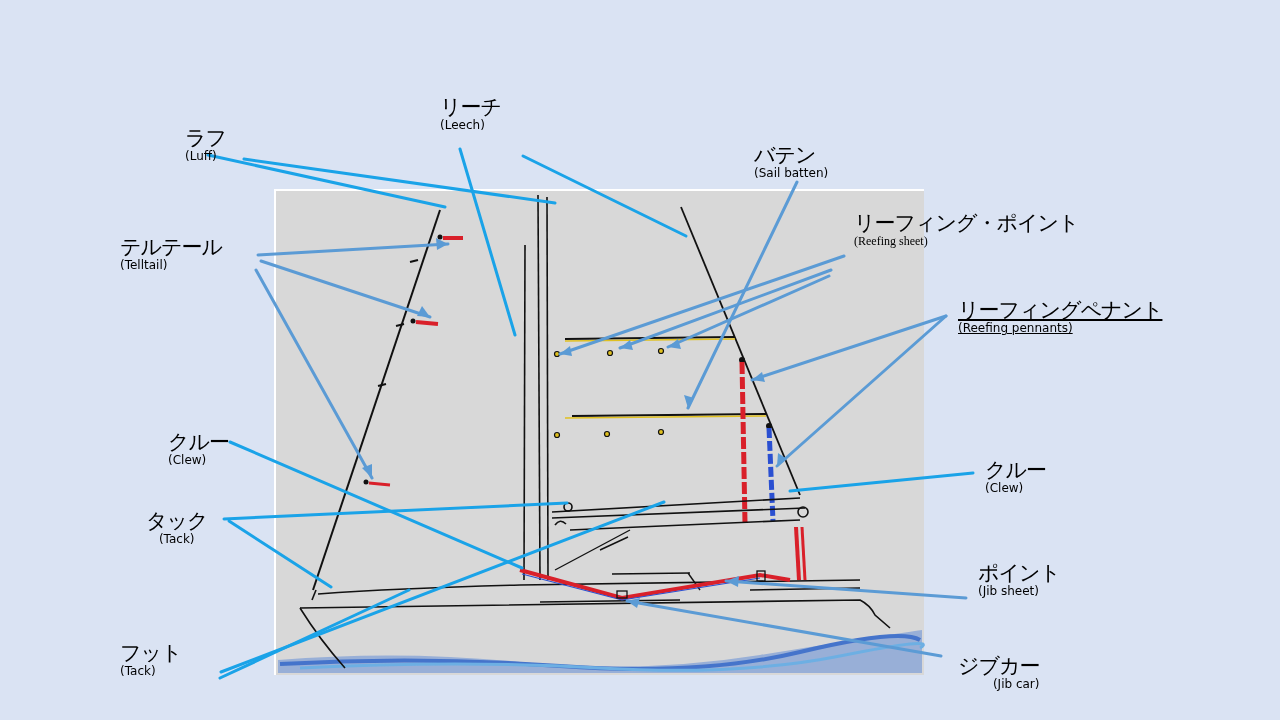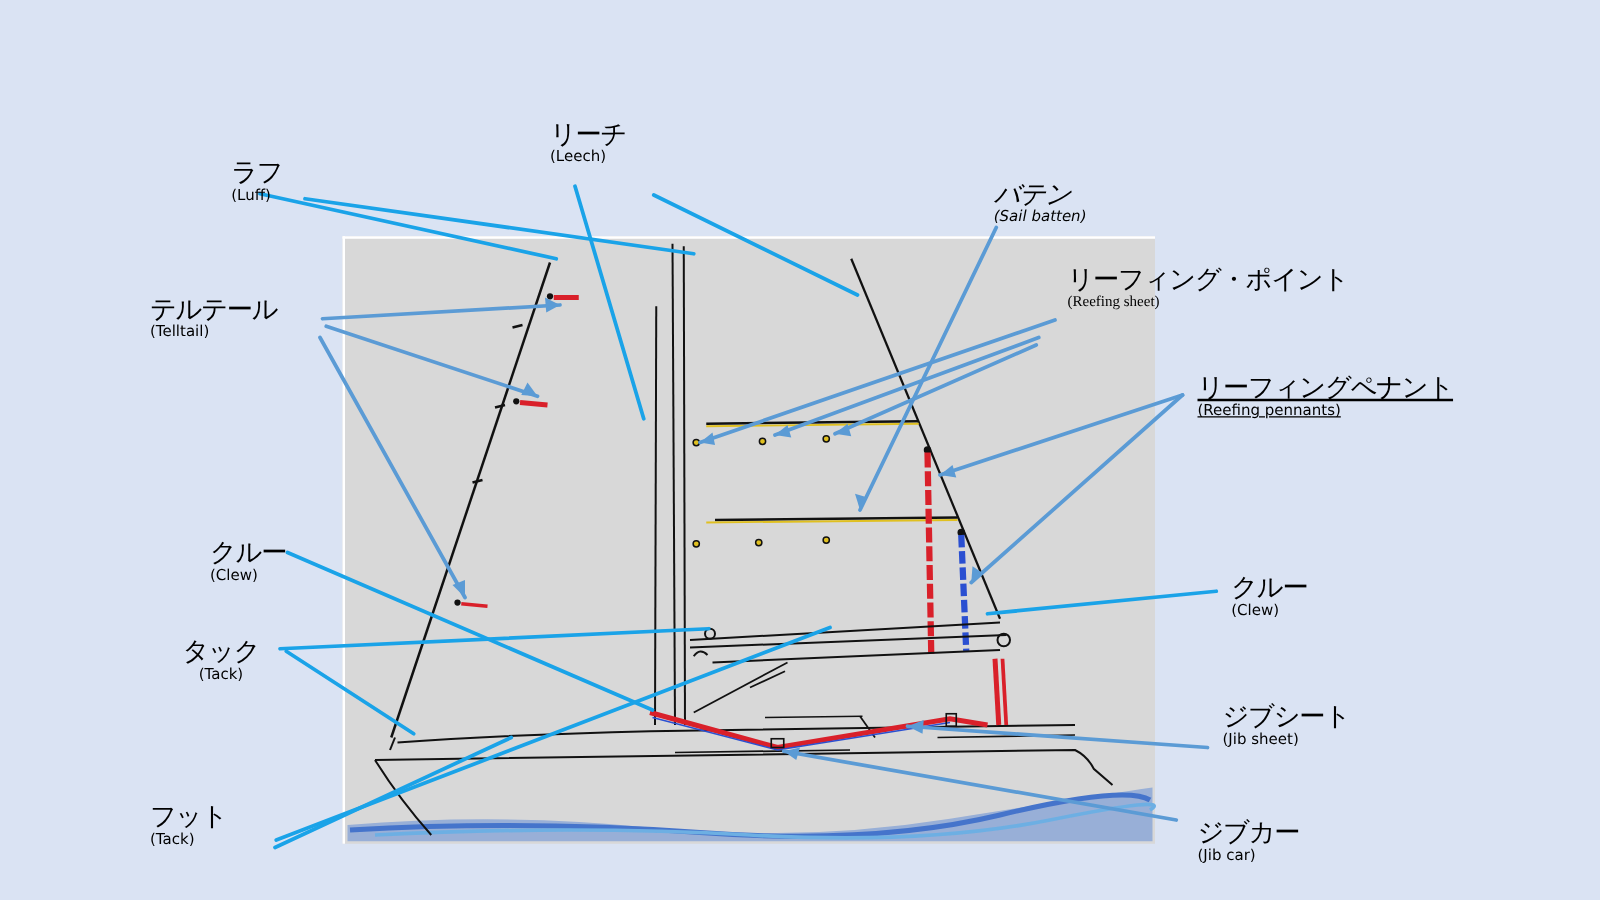--- a/index.html
+++ b/index.html
@@ -161,21 +161,21 @@
   </svg>
 
   <div class="label" style="left:185px;top:126px;">
     <span class="jp">ラフ</span>
     <span class="en">(Luff)</span>
   </div>
   <div class="label" style="left:440px;top:95px;">
     <span class="jp">リーチ</span>
     <span class="en">(Leech)</span>
   </div>
-  <div class="label" style="left:795px;top:143px;font-style:italic;">
+  <div class="label" style="left:754px;top:143px;">
     <span class="jp">バテン</span>
     <span class="en">(Sail batten)</span>
   </div>
   <div class="label" style="left:854px;top:211px;font-family:Liberation Serif, serif;">
     <span class="jp">リーフィング・ポイント</span>
     <span class="en">(Reefing sheet)</span>
   </div>
   <div class="label" style="left:120px;top:235px;">
     <span class="jp">テルテール</span>
     <span class="en">(Telltail)</span>
@@ -190,25 +190,25 @@
   </div>
   <div class="label" style="left:985px;top:458px;">
     <span class="jp">クルー</span>
     <span class="en">(Clew)</span>
   </div>
   <div class="label" style="left:146px;top:509px;text-align:center;">
     <span class="jp">タック</span>
     <span class="en">(Tack)</span>
   </div>
   <div class="label" style="left:978px;top:561px;">
-    <span class="jp">ジブシート</span>
+    <span class="jp">ポイント</span>
     <span class="en">(Jib sheet)</span>
   </div>
   <div class="label" style="left:120px;top:641px;">
     <span class="jp">フット</span>
     <span class="en">(Tack)</span>
   </div>
-  <div class="label" style="left:958px;top:654px;">
+  <div class="label" style="left:958px;top:654px;text-align:right;">
     <span class="jp">ジブカー</span>
     <span class="en">(Jib car)</span>
   </div>
 
 </div>
 
 </body></html>

